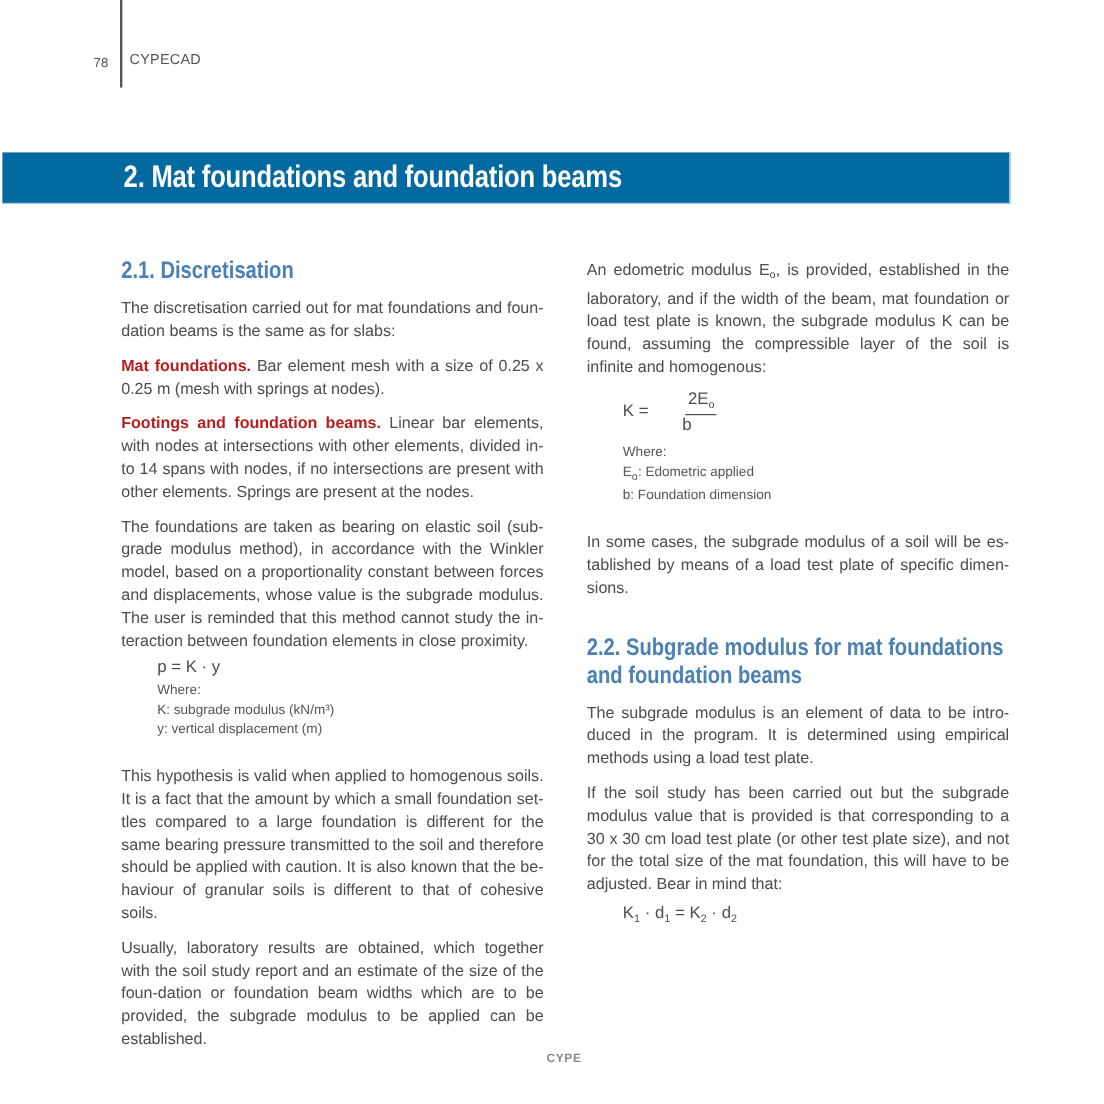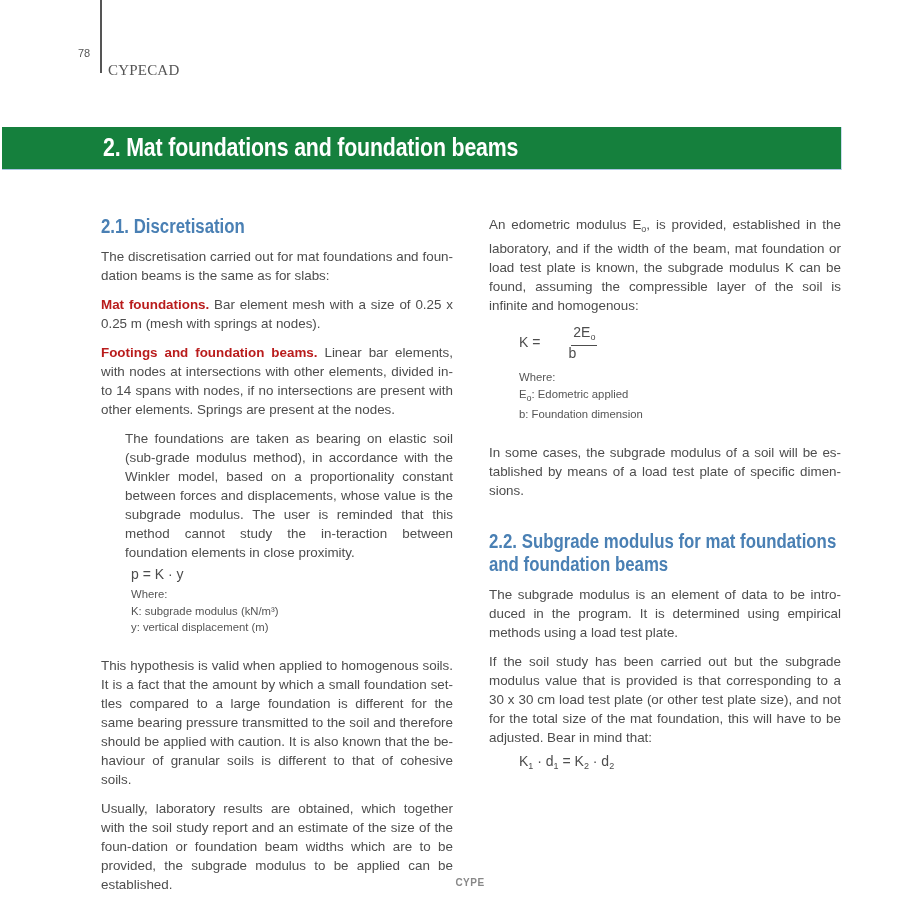--- a/index.html
+++ b/index.html
@@ -3,24 +3,24 @@
   <meta charset="utf-8">
   <style>
     html, body { margin: 0; padding: 0; }
     body {
       width: 920px; height: 920px; position: relative; overflow: hidden;
       background: #ffffff; color: #4a4a4a;
       font-family: "Liberation Sans", sans-serif;
     }
     .vline { position: absolute; left: 100px; top: 0; width: 1.5px; height: 73px; background: #555; }
     .page-num { position: absolute; left: 78px; top: 47px; font-size: 11px; color: #555; }
-    .running-head { position: absolute; left: 108px; top: 62px; font-size: 15px; color: #555; letter-spacing: 0.2px; font-family: Liberation Serif, serif; }
+    .running-head { position: absolute; left: 108px; top: 42px; font-size: 12px; color: #555; letter-spacing: 0.2px; }
     .banner {
       position: absolute; left: 2px; top: 127px; width: 839px; height: 42px;
-      background: #15803d; border-bottom: 1px solid #a9c5e2; border-right: 1px solid #c9dbef;
+      background: #0369a1; border-bottom: 1px solid #a9c5e2; border-right: 1px solid #c9dbef;
     }
     .banner-title {
       position: absolute; left: 101px; top: 5px; color: #ffffff;
       font-family: "Liberation Sans", sans-serif; font-weight: bold; font-size: 26px;
       transform: scaleX(0.82); transform-origin: left center; white-space: nowrap; letter-spacing: -0.2px;
     }
     .col { position: absolute; width: 352px; }
     .col-left { left: 101px; top: 215px; }
     .col-right { left: 489px; top: 215px; }
     .h2 {
@@ -49,21 +49,21 @@
 
 <div class="banner">
   <div class="banner-title">2. Mat foundations and foundation beams</div>
 </div>
 
 <div class="col col-left">
   <h2 class="h2" style="margin-bottom:9px;">2.1. Discretisation</h2>
   <p>The discretisation carried out for mat foundations and foun-dation beams is the same as for slabs:</p>
   <p><b>Mat foundations.</b><span> Bar element mesh with a size of 0.25 x 0.25 m (mesh with springs at nodes).</span></p>
   <p><b>Footings and foundation beams.</b><span> Linear bar elements, with nodes at intersections with other elements, divided in-to 14 spans with nodes, if no intersections are present with other elements. Springs are present at the nodes.</span></p>
-  <p style="margin-bottom:4px;margin-left:24px;">The foundations are taken as bearing on elastic soil (sub-grade modulus method), in accordance with the Winkler model, based on a proportionality constant between forces and displacements, whose value is the subgrade modulus. The user is reminded that this method cannot study the in-teraction between foundation elements in close proximity.</p>
+  <p style="margin-bottom:4px;">The foundations are taken as bearing on elastic soil (sub-grade modulus method), in accordance with the Winkler model, based on a proportionality constant between forces and displacements, whose value is the subgrade modulus. The user is reminded that this method cannot study the in-teraction between foundation elements in close proximity.</p>
   <div class="formula">p = K · y</div>
   <div class="where">
     <div>Where:</div>
     <div>K: subgrade modulus (kN/m³)</div>
     <div>y: vertical displacement (m)</div>
   </div>
   <div style="height:20px;"></div>
   <p>This hypothesis is valid when applied to homogenous soils. It is a fact that the amount by which a small foundation set-tles compared to a large foundation is different for the same bearing pressure transmitted to the soil and therefore should be applied with caution. It is also known that the be-haviour of granular soils is different to that of cohesive soils.</p>
   <p>Usually, laboratory results are obtained, which together with the soil study report and an estimate of the size of the foun-dation or foundation beam widths which are to be provided, the subgrade modulus to be applied can be established.</p>
 </div>

